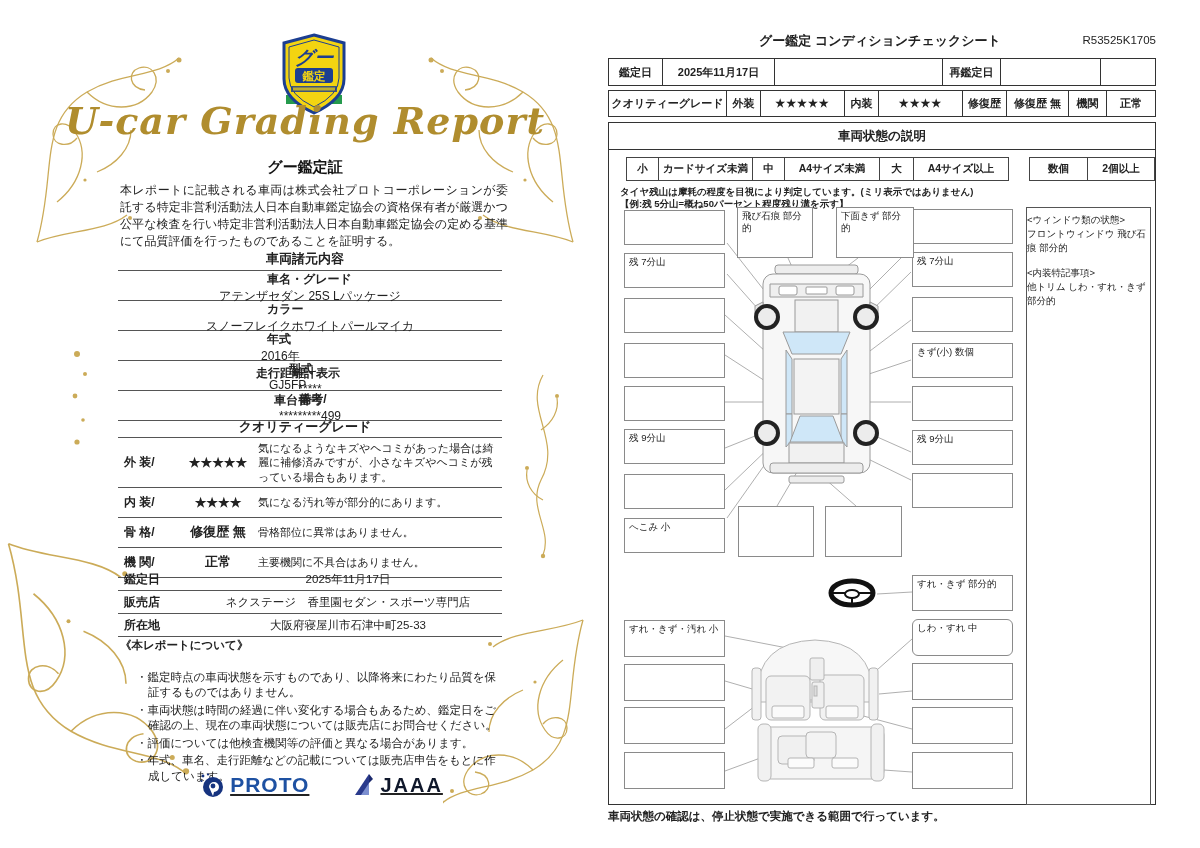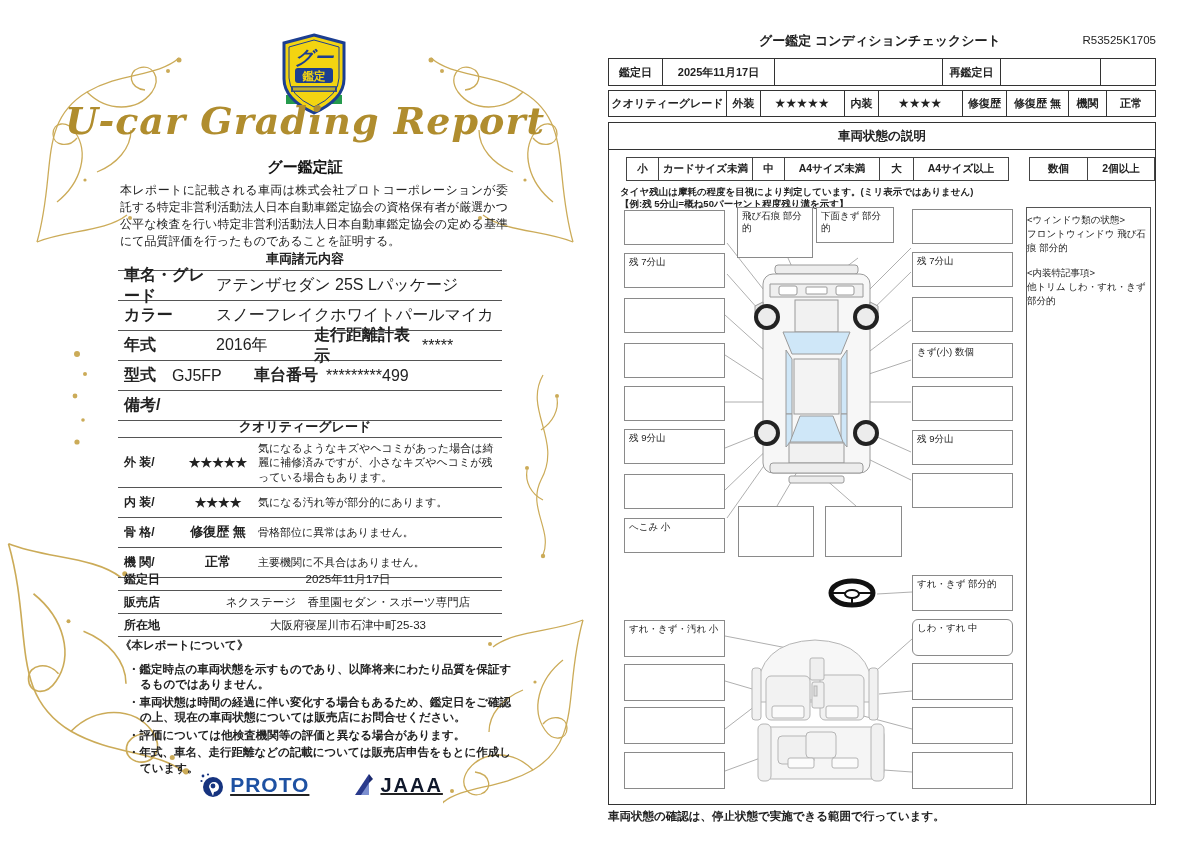--- a/index.html
+++ b/index.html
@@ -12,34 +12,34 @@
   .script-title{position:absolute;left:0;top:68px;width:100%;text-align:center;
     font-family:"DejaVu Serif",serif;font-style:italic;font-weight:bold;font-size:38px;
     color:#b08d2e;letter-spacing:1px;}
   .cert-subtitle{position:absolute;left:0;top:128px;width:100%;text-align:center;
     font-weight:bold;font-size:15px;color:#111;}
   .intro{position:absolute;left:85px;top:152px;width:388px;font-size:12px;line-height:1.42;
     text-align:justify;margin:0;}
   .sec-title{position:absolute;width:100%;text-align:center;font-weight:bold;font-size:13px;}
   .spec-table{position:absolute;left:83px;top:240px;width:384px;border-top:1px solid #555;}
   .spec-row{display:flex;align-items:center;height:29px;border-bottom:1px solid #555;
-    font-size:16px;}
+    font-size:12px;flex-direction:column;}
   .spec-row .lab{font-weight:bold;padding-left:6px;}
   .grade-rows{position:absolute;left:83px;top:407px;width:384px;border-top:1px solid #555;}
   .grade-row{display:flex;align-items:center;border-bottom:1px solid #555;font-size:11px;}
   .grade-row .glab{width:58px;font-weight:bold;font-size:12px;padding-left:6px;flex:none;}
   .grade-row .gval{width:72px;font-weight:bold;font-size:13px;flex:none;text-align:center;}
   .grade-row .gdesc{flex:1;line-height:1.3;padding:3px 2px 3px 4px;}
   .info-rows{position:absolute;left:83px;top:538px;width:384px;}
   .info-row{display:flex;align-items:center;height:22px;border-bottom:1px solid #555;font-size:11.5px;}
   .info-row .ilab{width:70px;font-weight:bold;font-size:12px;padding-left:6px;flex:none;}
   .info-row .ival{flex:1;text-align:center;}
   .about{position:absolute;left:85px;top:608px;width:400px;font-size:11.5px;line-height:1.35;}
   .about-title{font-weight:bold;margin-bottom:2px;}
-  .about ul{margin:8px;padding:0;list-style:none;font-weight:bold;}
+  .about ul{margin:16px;padding:0;list-style:none;}
   .about li{padding-left:12px;text-indent:-12px;margin-bottom:2px;}
   .logos{position:absolute;left:16px;top:742px;width:100%;display:flex;justify-content:center;
     align-items:center;gap:44px;text-decoration:underline;}
   .logo{display:flex;align-items:center;gap:5px;}
   .proto-text{font-weight:bold;font-size:21px;color:#1e51a2;letter-spacing:1px;}
   .jaaa-text{font-weight:bold;font-size:20px;color:#0f172a;letter-spacing:2px;}
   
   .page-right{position:absolute;left:600px;top:30px;width:560px;height:800px;font-size:11px;}
   .rp-title{position:absolute;left:0;top:2px;width:100%;text-align:center;font-weight:bold;
     font-size:13px;}
@@ -386,21 +386,21 @@
         <div class="cbox" style="left: 24px; top: 444px; width: 101px; height: 35px;"></div>
         <div class="cbox" style="left: 24px; top: 488px; width: 101px; height: 35px;">へこみ 小</div>
         <div class="cbox" style="left: 312px; top: 179px; width: 101px; height: 35px;"></div>
         <div class="cbox" style="left: 312px; top: 222px; width: 101px; height: 35px;">残 7分山</div>
         <div class="cbox" style="left: 312px; top: 267px; width: 101px; height: 35px;"></div>
         <div class="cbox" style="left: 312px; top: 313px; width: 101px; height: 35px;">きず(小) 数個</div>
         <div class="cbox" style="left: 312px; top: 356px; width: 101px; height: 35px;"></div>
         <div class="cbox" style="left: 312px; top: 400px; width: 101px; height: 35px;">残 9分山</div>
         <div class="cbox" style="left: 312px; top: 443px; width: 101px; height: 35px;"></div>
         <div class="cbox" style="left: 137px; top: 177px; width: 76px; height: 51px;">飛び石痕 部分的</div>
-        <div class="cbox" style="left: 216px; top: 177px; width: 78px; height: 36px;">下面きず 部分的</div>
+        <div class="cbox" style="left: 236px; top: 177px; width: 78px; height: 51px;">下面きず 部分的</div>
         <div class="cbox" style="left: 138px; top: 476px; width: 76px; height: 51px;"></div>
         <div class="cbox" style="left: 225px; top: 476px; width: 77px; height: 51px;"></div>
         <div class="cbox" style="left: 312px; top: 545px; width: 101px; height: 36px;">すれ・きず 部分的</div>
         <div class="cbox" style="left: 24px; top: 590px; width: 101px; height: 37px;">すれ・きず・汚れ 小</div>
         <div class="cbox" style="left: 24px; top: 634px; width: 101px; height: 37px;"></div>
         <div class="cbox" style="left: 24px; top: 677px; width: 101px; height: 37px;"></div>
         <div class="cbox" style="left: 24px; top: 722px; width: 101px; height: 37px;"></div>
         <div class="cbox" style="left: 312px; top: 589px; width: 101px; height: 37px; border-radius: 6px;">しわ・すれ 中</div>
         <div class="cbox" style="left: 312px; top: 633px; width: 101px; height: 37px;"></div>
         <div class="cbox" style="left: 312px; top: 677px; width: 101px; height: 37px;"></div>

